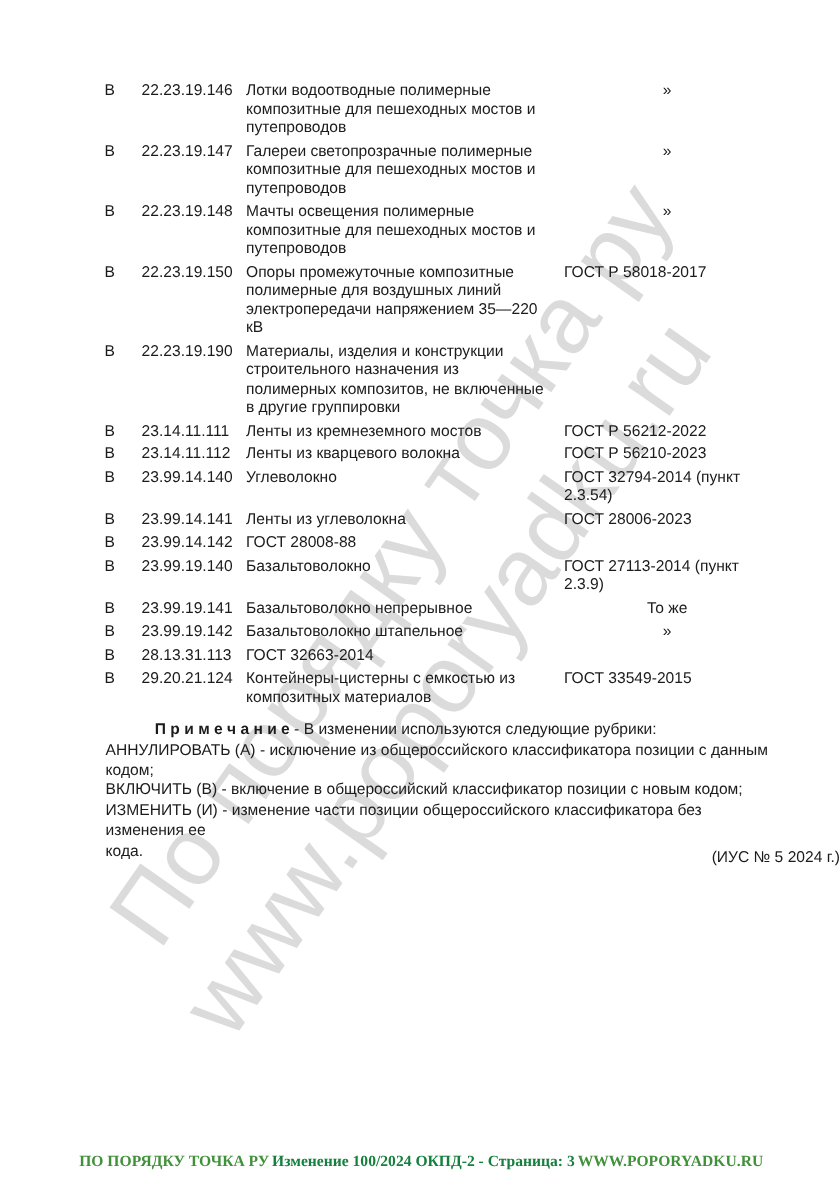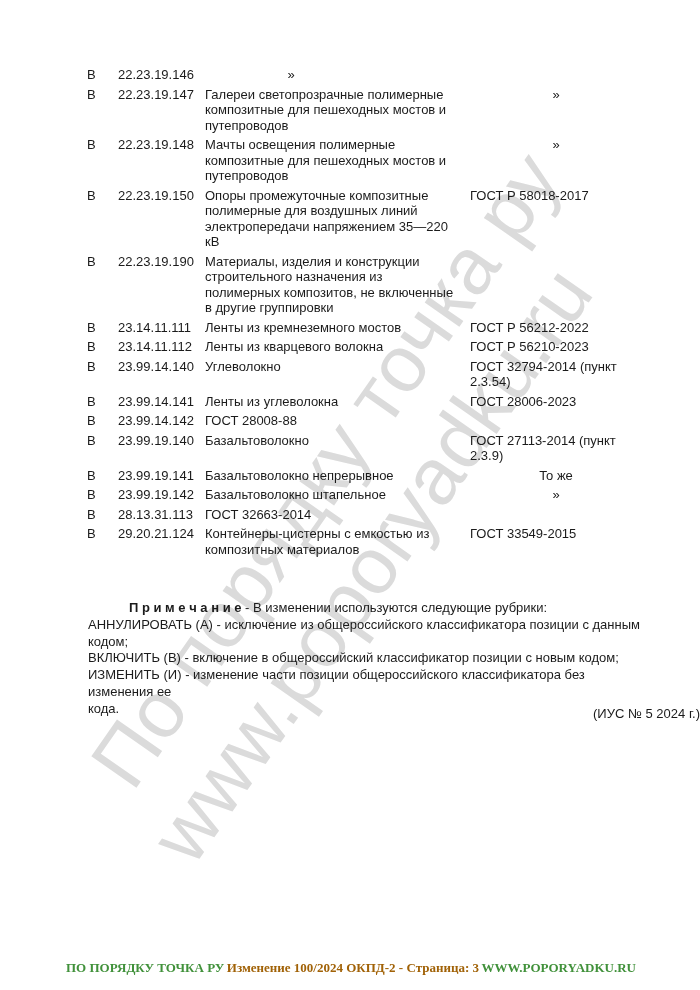--- a/index.html
+++ b/index.html
@@ -69,20 +69,21 @@
 
   <div>
     <div class="wm wm1" style="color: rgb(219, 219, 219);">По порядку точка ру</div>
     <div class="wm wm2" style="color: rgb(219, 219, 219);">www.poporyadku.ru</div>
   </div>
 
   <div class="table" id="table">
       <div class="row">
         <div class="c-act">В</div>
         <div class="c-code">22.23.19.146</div>
+        <div class="c-desc">Лотки водоотводные полимерные композитные для пешеходных мостов и путепроводов</div>
         <div class="c-ref center">»</div>
       </div>
       <div class="row">
         <div class="c-act">В</div>
         <div class="c-code">22.23.19.147</div>
         <div class="c-desc">Галереи светопрозрачные полимерные композитные для пешеходных мостов и путепроводов</div>
         <div class="c-ref center">»</div>
       </div>
       <div class="row">
         <div class="c-act">В</div>
@@ -168,17 +169,17 @@
         <div class="note-line">ВКЛЮЧИТЬ (В) - включение в общероссийский классификатор позиции с новым кодом;</div>
         <div class="note-line">ИЗМЕНИТЬ (И) - изменение части позиции общероссийского классификатора без изменения ее</div>
         <div class="note-line">кода.</div>
       </div>
   </div>
 
   <div class="issue">(ИУС № 5 2024 г.)</div>
 
   <div class="footer">
     <span style="color: rgb(65, 145, 59);">ПО ПОРЯДКУ ТОЧКА РУ</span>
-    <span style="color: #a16207;">Изменение 100/2024 ОКПД-2 - Страница: 3</span>
+    <span style="color: #15803d;">Изменение 100/2024 ОКПД-2 - Страница: 3</span>
     <span style="color: rgb(65, 145, 59);">WWW.POPORYADKU.RU</span>
   </div>
 
 </div>
 
 </body></html>

